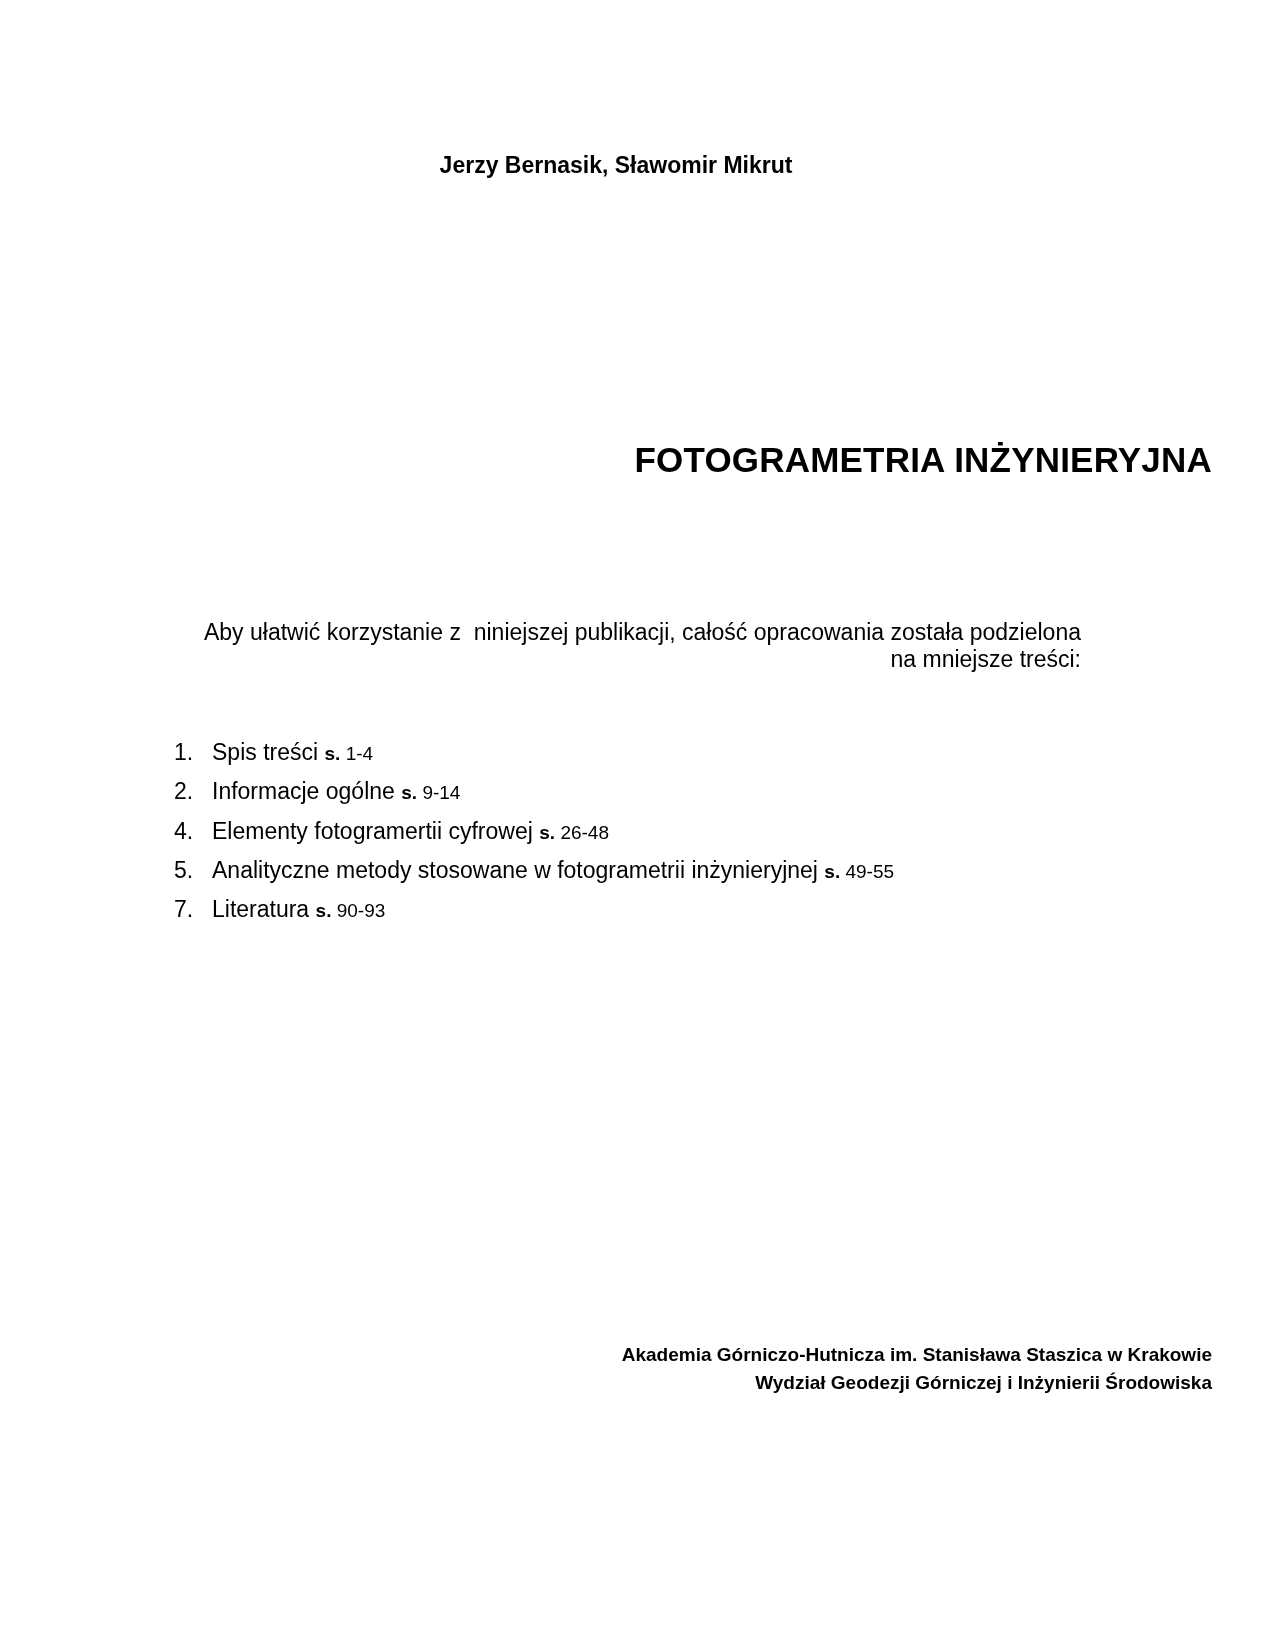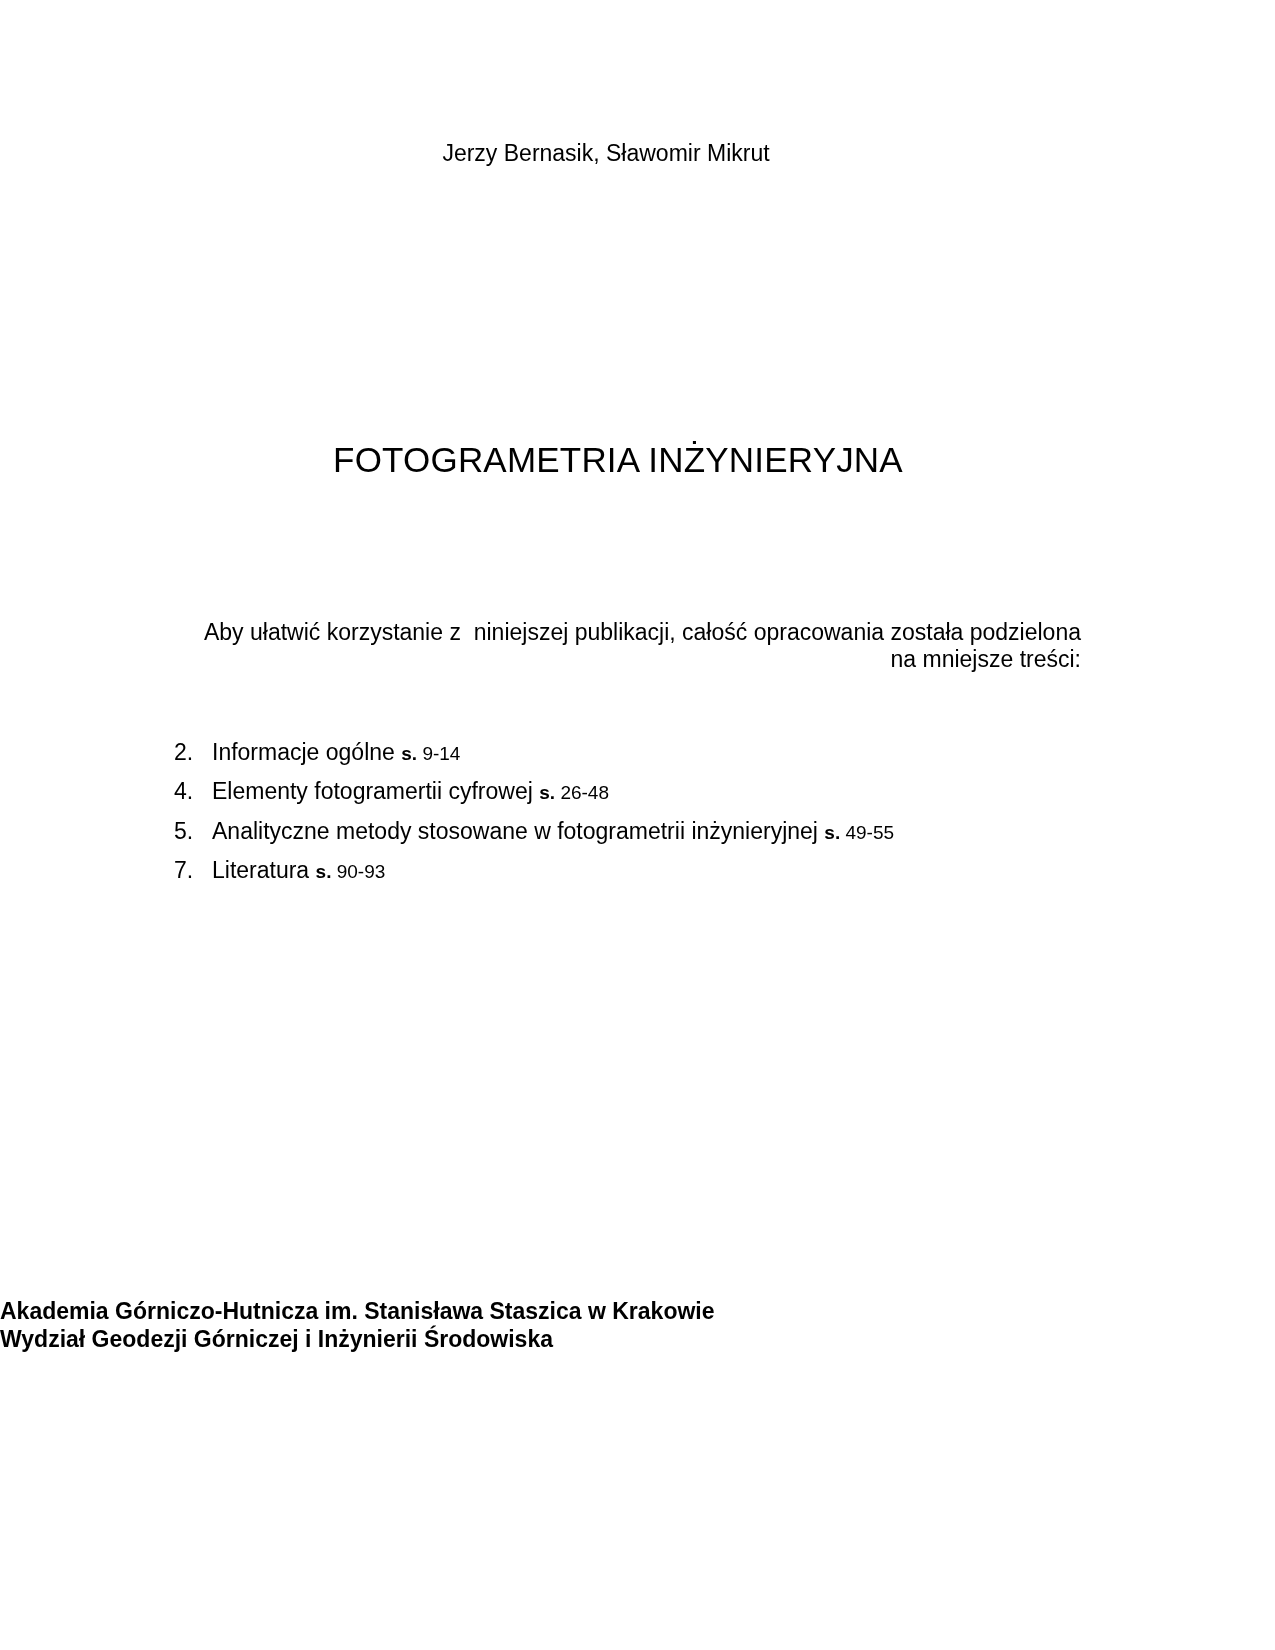--- a/index.html
+++ b/index.html
@@ -1,58 +1,62 @@
 <!DOCTYPE html>
 <html><head>
   <meta charset="utf-8">
   <style>
     html, body { margin: 0; padding: 0; background: #ffffff; }
     body {
       width: 1275px; height: 1650px; position: relative; overflow: hidden;
       font-family: "Liberation Sans", sans-serif; color: #000;
     }
     .authors {
-      position: absolute; top: 140px; left: 0; width: 1212px; text-align: center;
-      font-size: 23px; font-weight: normal;
+      position: absolute; top: 152px; left: 0; width: 1212px; text-align: center;
+      font-size: 23px; font-weight: bold; padding-left: 10px;
     }
     .title {
-      position: absolute; top: 440px; left: 12px; width: 1212px; text-align: center;
-      font-size: 35px; font-weight: normal; letter-spacing: 0.2px;
+      position: absolute; top: 440px; left: 0; width: 1212px; text-align: right;
+      font-size: 35px; font-weight: bold; letter-spacing: 0.2px;
     }
     .intro {
       position: absolute; top: 619px; left: 141px; width: 940px;
       font-size: 23px; line-height: 27px; text-align: right;
     }
     .toc {
       position: absolute; top: 737px; left: 174px; margin: 0; padding: 0; list-style: none;
     }
     .toc li {
       height: 39.3px; font-size: 23px; line-height: 30px; white-space: nowrap;
     }
     .toc .num { display: inline-block; width: 38px; }
     .toc .pages { font-size: 19px; }
     .toc .pages b { font-weight: bold; }
     .footer {
-      position: absolute; top: 1297px; left: 0; width: 1212px; text-align: left;
-      font-size: 23px; font-weight: bold; line-height: 28px;
+      position: absolute; top: 1341px; left: 0; width: 1212px; text-align: right;
+      font-size: 19px; font-weight: bold; line-height: 28px;
     }
   </style>
 </head>
 <body>
 
 <div class="authors">Jerzy Bernasik, Sławomir Mikrut</div>
 
 <div class="title">FOTOGRAMETRIA INŻYNIERYJNA</div>
 
 <div class="intro">
   <div style="white-space:pre">Aby ułatwić korzystanie z  niniejszej publikacji, całość opracowania została podzielona</div>
   <div>na mniejsze treści:</div>
 </div>
 
 <ol class="toc">
+  <li>
+    <span class="num">1.</span><span>Spis treści</span>
+    <span class="pages"><b>s.</b> <span>1-4</span></span>
+  </li>
   <li>
     <span class="num">2.</span><span>Informacje ogólne</span>
     <span class="pages"><b>s.</b> <span>9-14</span></span>
   </li>
   <li>
     <span class="num">4.</span><span>Elementy fotogramertii cyfrowej</span>
     <span class="pages"><b>s.</b> <span>26-48</span></span>
   </li>
   <li>
     <span class="num">5.</span><span>Analityczne metody stosowane w fotogrametrii inżynieryjnej</span>

